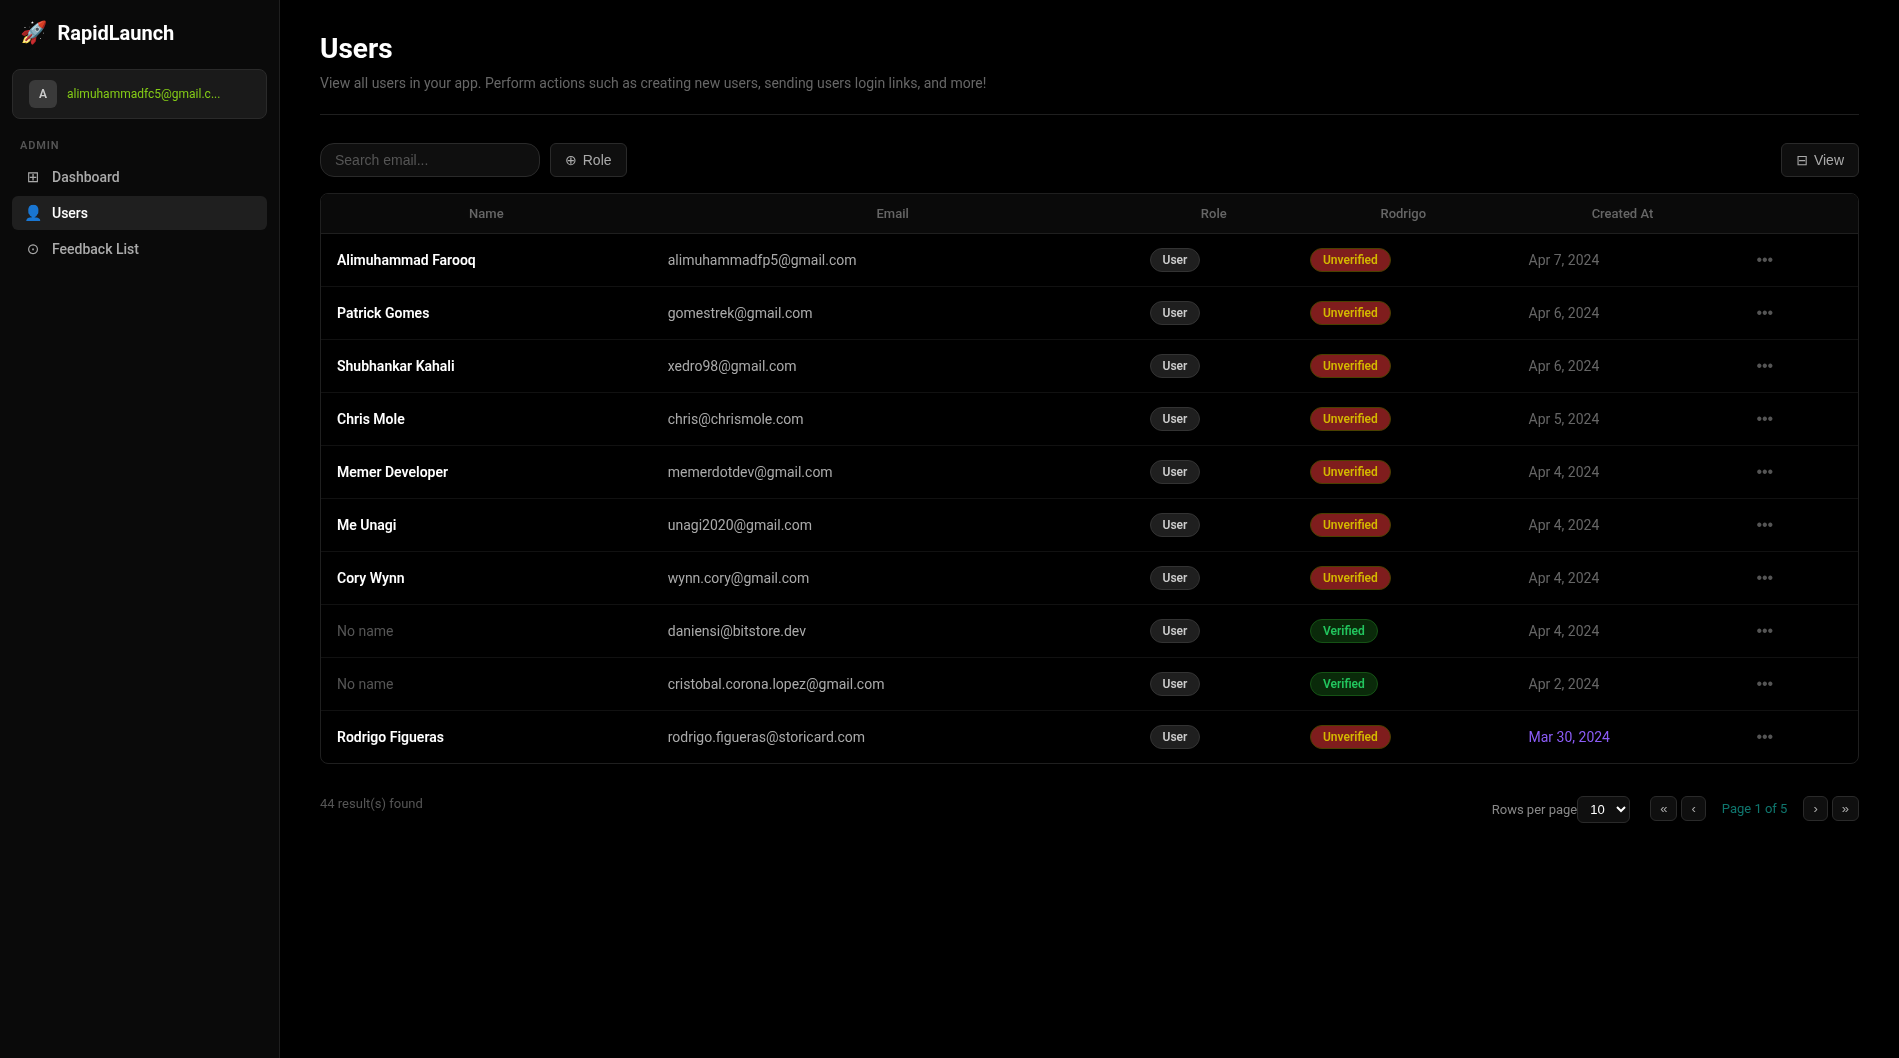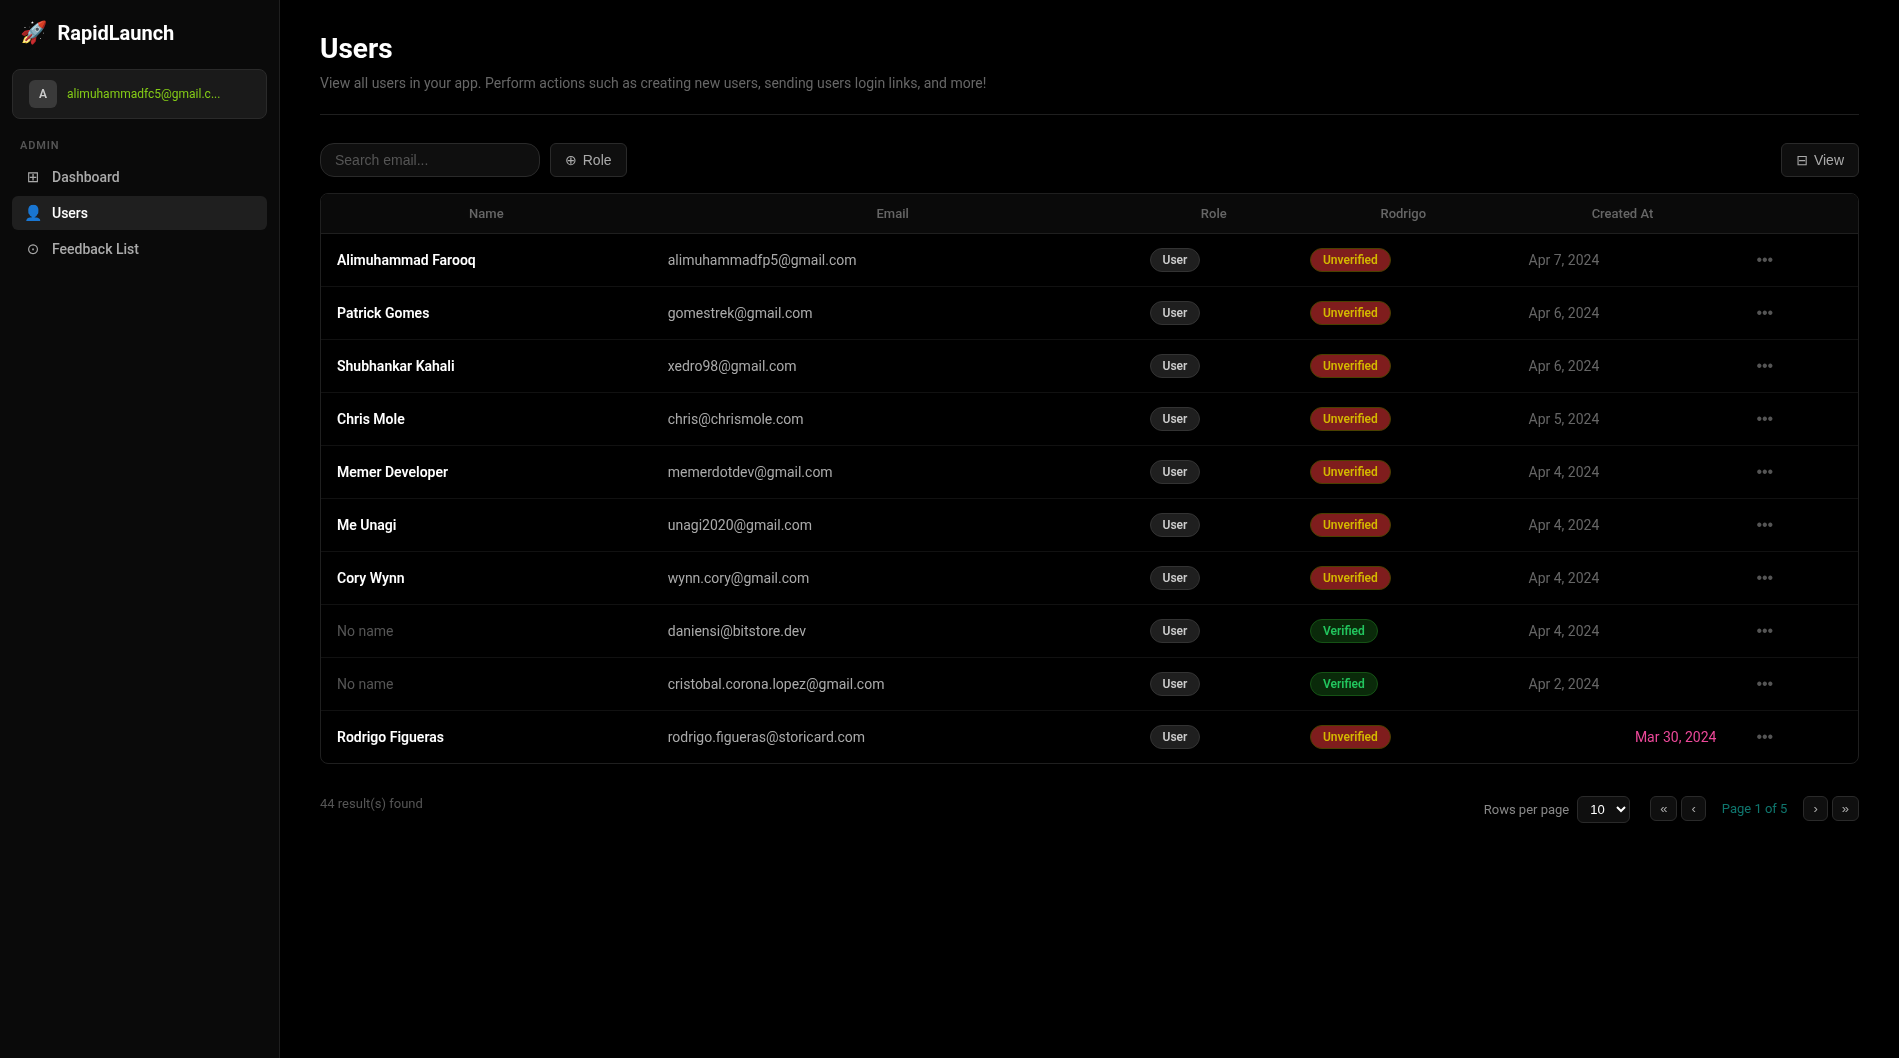--- a/index.html
+++ b/index.html
@@ -251,21 +251,20 @@
       margin-top: 32px;
       gap: 20px;
     }
     .results-count {
       font-size: 13px;
       color: #555;
     }
     .rows-per-page {
       display: flex;
       align-items: center;
-      gap: 8px;
       margin-left: auto;
       font-size: 13px;
       color: #888;
     }
     .rows-select {
       background: #0f0f0f;
       border: 1px solid #2a2a2a;
       border-radius: 6px;
       color: #fff;
       padding: 4px 8px;
@@ -487,21 +486,21 @@
     </tr>
           <tr>
       <td class="col-name" style="">Rodrigo Figueras</td>
       <td class="col-email">rodrigo.figueras@storicard.com</td>
       <td>
         <span class="badge badge-user">User</span>
       </td>
       <td>
         <span class="badge badge-unverified">Unverified</span>
       </td>
-      <td style="color:#ec4899;text-align:right;">Mar 30, 2024</td>
+      <td style="color:#8b5cf6;">Mar 30, 2024</td>
       <td>
         <button class="more-btn">•••</button>
       </td>
     </tr>
         </tbody>
     </table>
   </div>
 
   <div class="table-footer">
     <span class="results-count">44 result(s) found</span>

